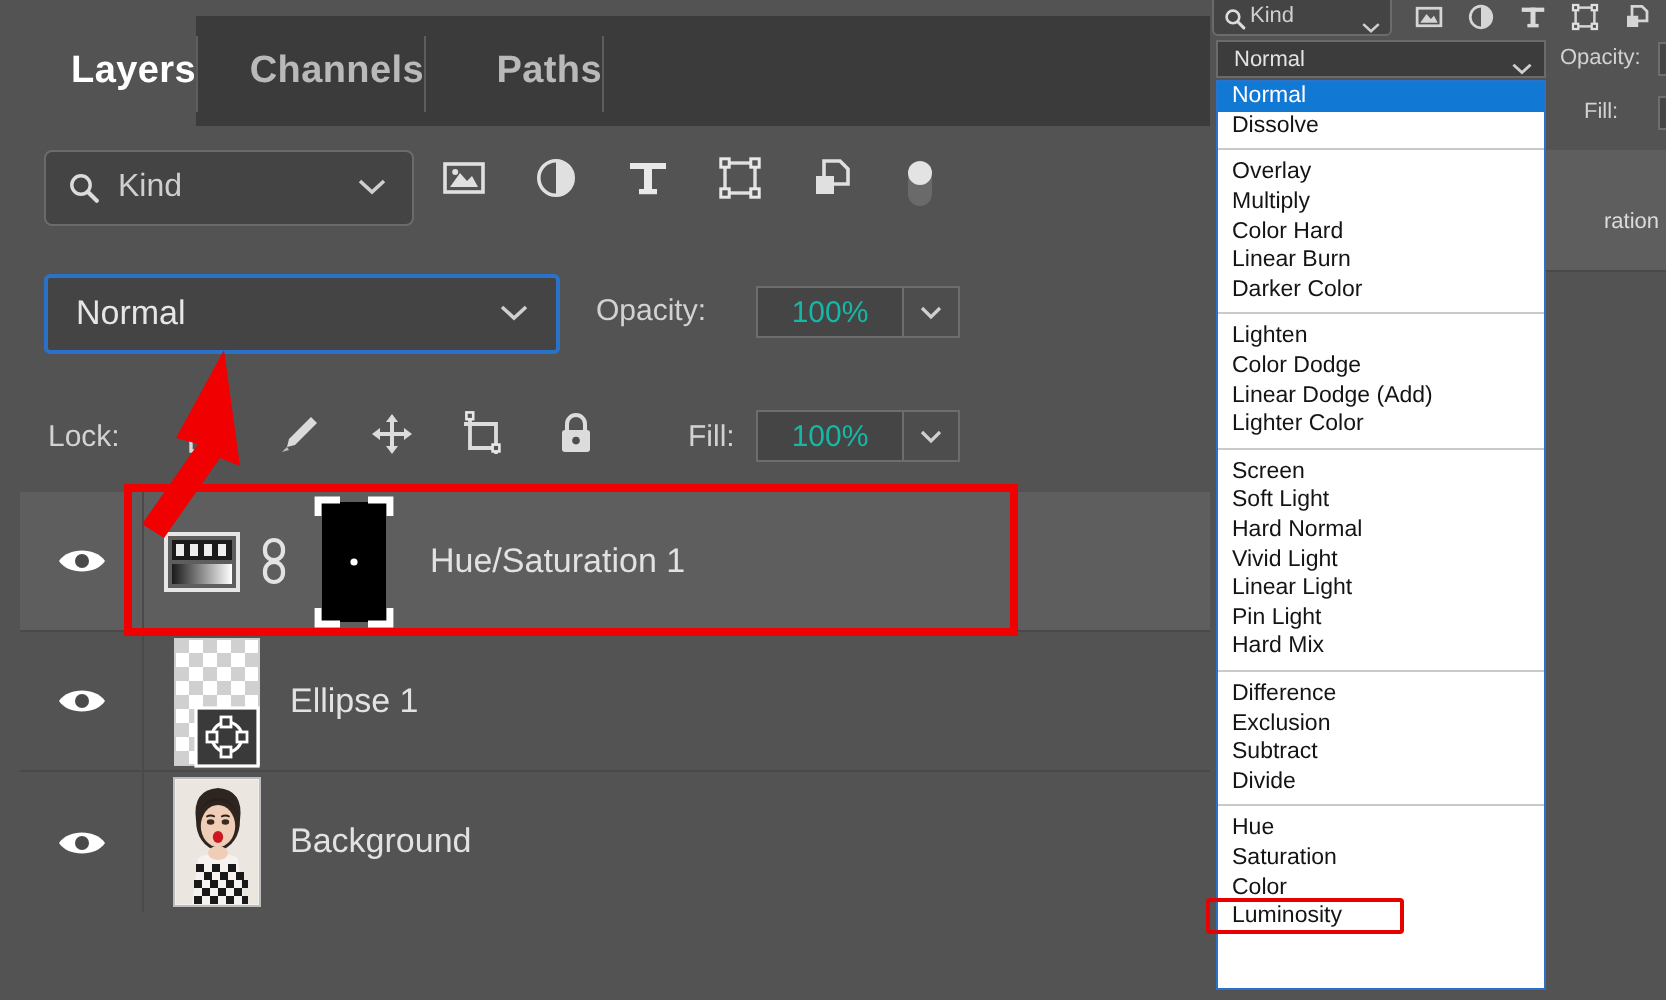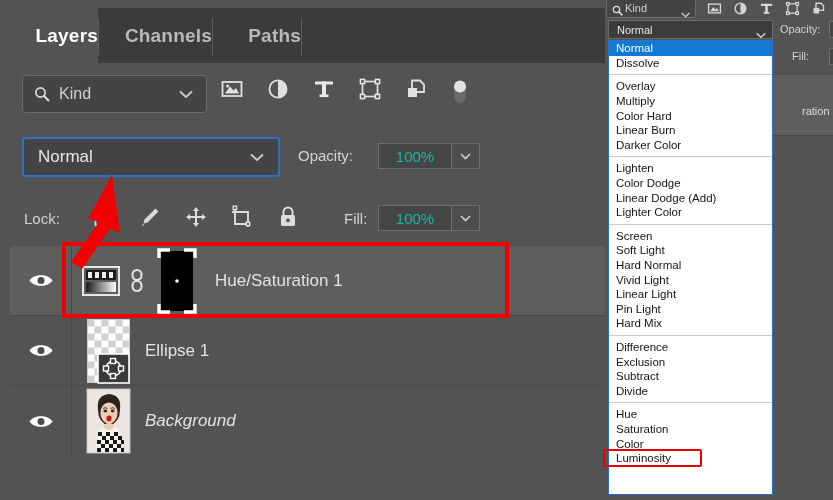--- a/index.html
+++ b/index.html
@@ -73,21 +73,21 @@
   
   .layer-list { position:absolute; left:10px; top:246px; width:595px; height:248px; background:#535353; }
   .layer-row {
     position:absolute; left:0; width:595px; height:70px;
     border-bottom:1px solid #494949; display:flex; align-items:center;
   }
   .layer-row.selected { background:#5e5e5e; }
   .eye-cell { width:62px; height:100%; display:flex; align-items:center; justify-content:center;
               border-right:1px solid #4a4a4a; }
   .layer-name { font-size:17px; color:#e2e2e2; }
-  .layer-name.italic { font-style:italic; }
+  .layer-name.italic { }
 
   
   .redbox {
     position:absolute; border:4px solid #f00000; pointer-events:none; z-index:9;
   }
 
   
   .arrow-svg { position:absolute; left:0; top:0; pointer-events:none; z-index:10; }
 
   

